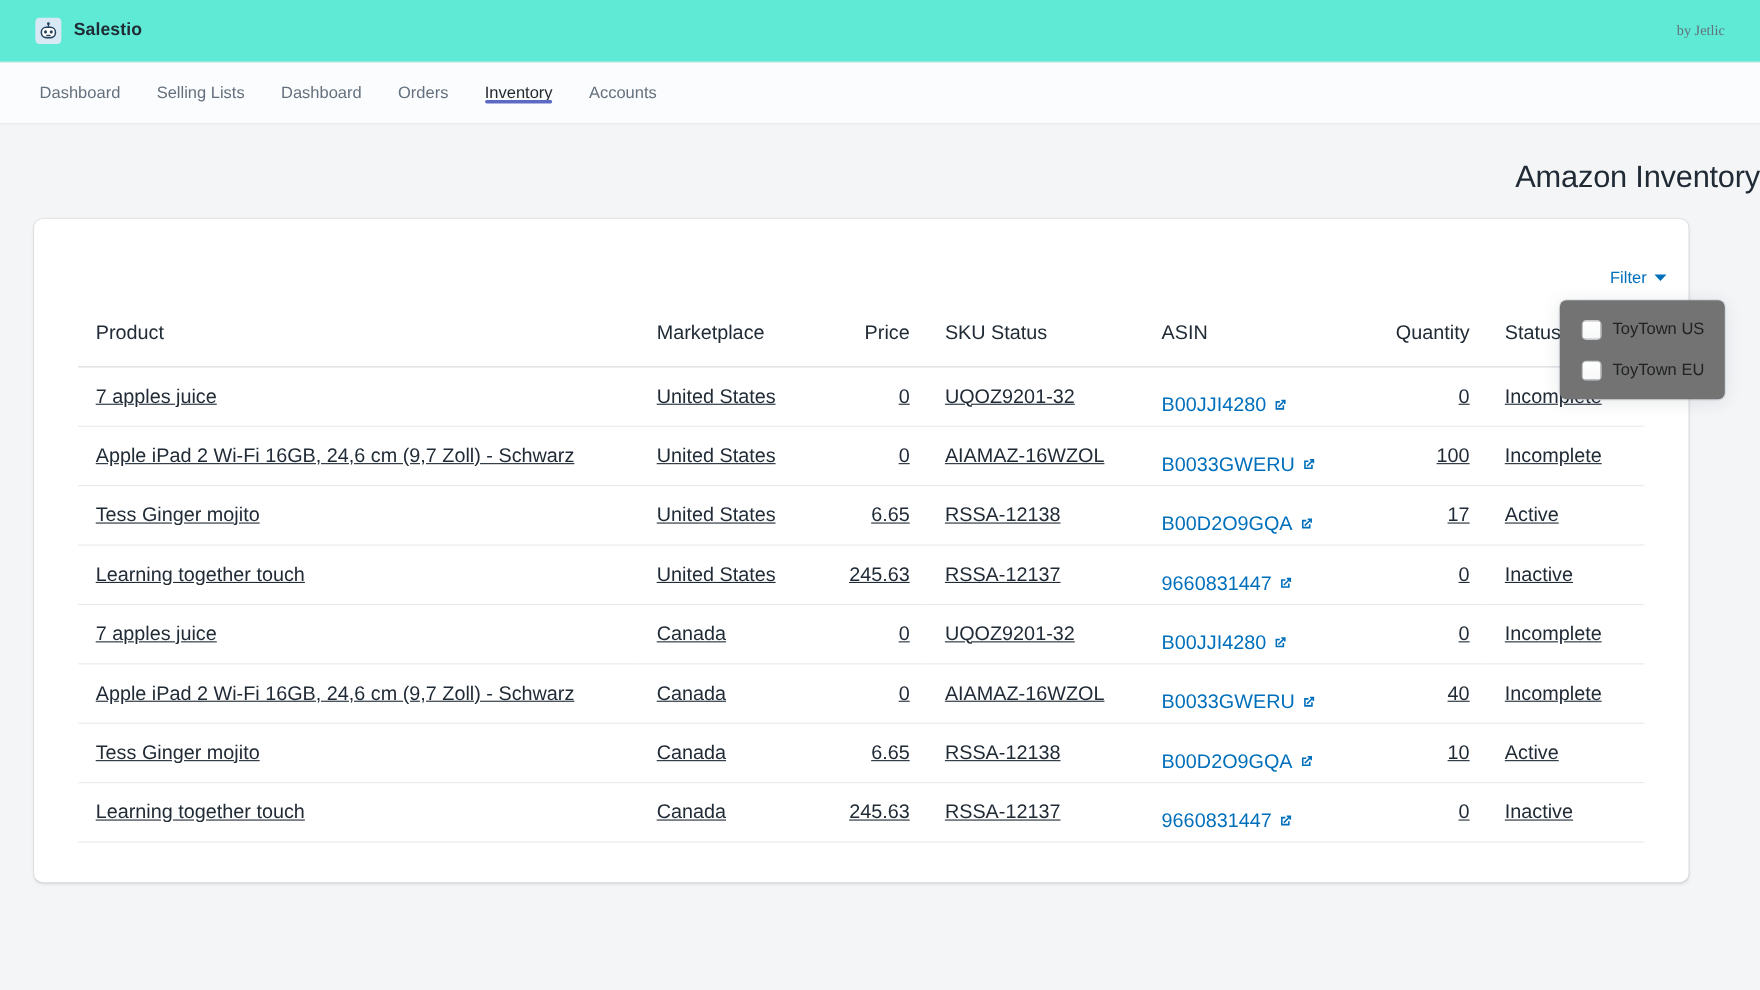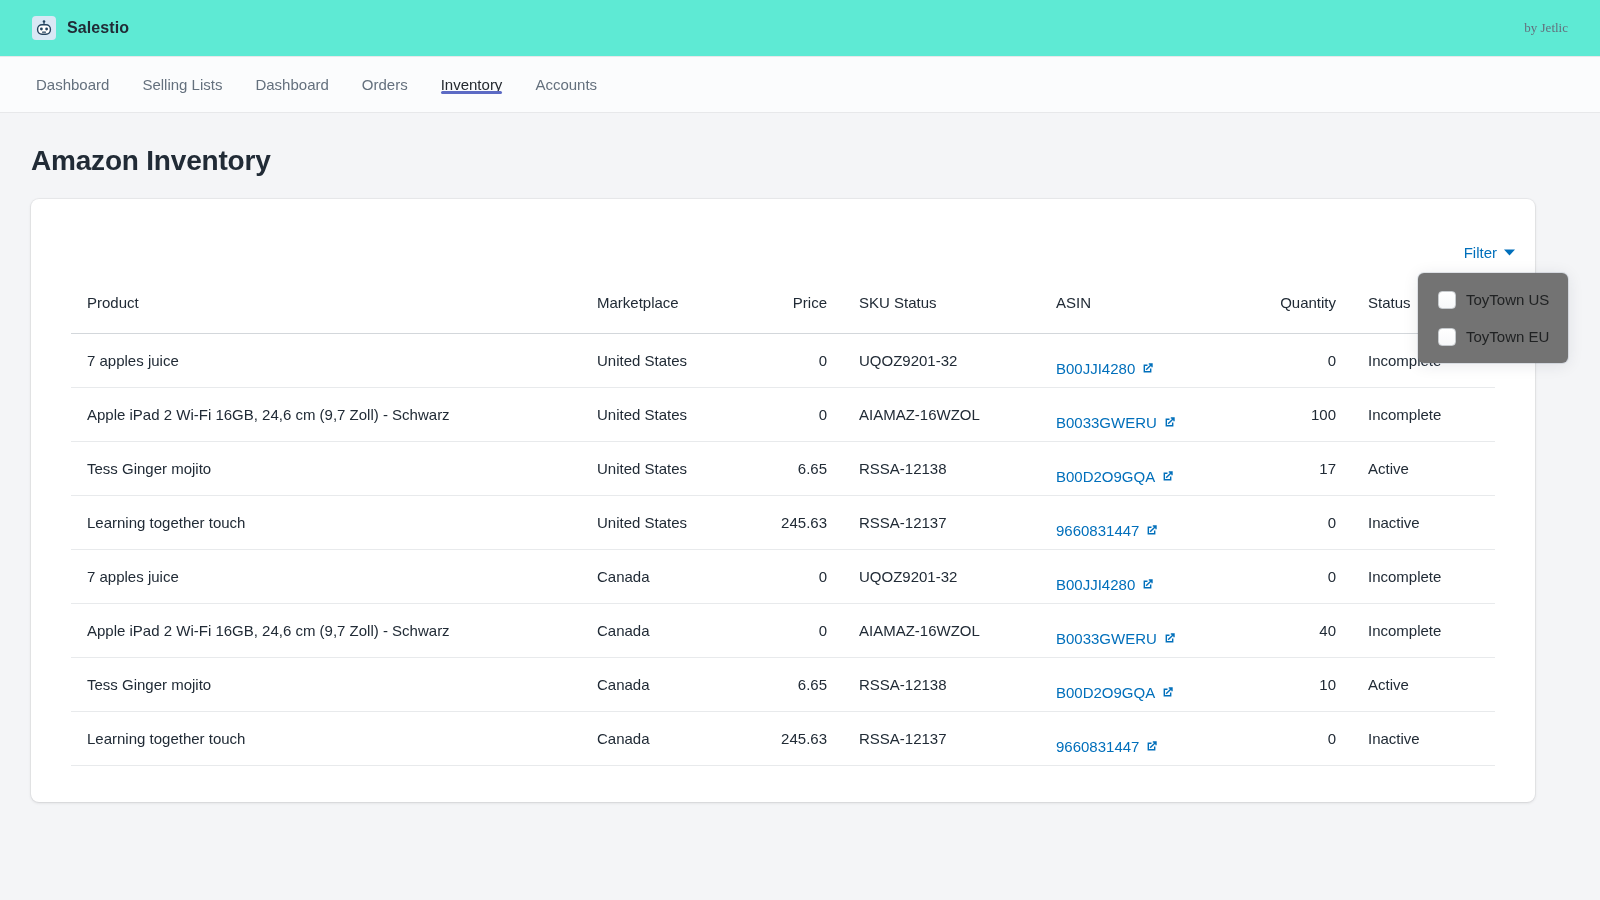--- a/index.html
+++ b/index.html
@@ -30,22 +30,22 @@
     font-size:15px; color:#64707d; cursor:pointer; position:relative; white-space:nowrap;
   }
   .tab.active { color:#24292f; }
   .tab.active::after {
     content:""; position:absolute; left:0; right:0; bottom:-1px; height:3px;
     background:#5c6ac4; border-radius:2px;
   }
 
   
   .page-title {
-    margin:33px 0 0 31px; font-size:28px; font-weight:700; color:#212b36;
-    letter-spacing:-.2px; line-height:30px;
+    margin:33px 0 0 31px; font-size:28px; font-weight:400; color:#212b36;
+    letter-spacing:-.2px; line-height:30px;text-align:right;
   }
   .card {
     position:relative; width:1504px; margin:23px 0 0 31px;
     background:#fff; border-radius:8px;
     box-shadow:0 0 0 1px rgba(63,63,68,.05), 0 1px 3px rgba(63,63,68,.15);
     padding:34px 0 36px;
   }
 
   
   .filter-row { display:flex; justify-content:flex-end; align-items:center; height:22px; padding-right:20px; }
@@ -65,30 +65,30 @@
   .popover-row { display:flex; align-items:center; height:37px; gap:10px; cursor:pointer; }
   .checkbox {
     appearance:none; -webkit-appearance:none; width:18px; height:18px; margin:0;
     border:1px solid #c6cacd; border-radius:4px;
     background:linear-gradient(#ffffff,#f7f8f9); cursor:pointer; flex:0 0 auto;
   }
   .popover-row label { font-size:15px; color:#202223; cursor:pointer; white-space:nowrap; }
 
   
   .table-wrap { margin:18px 40px 0; }
-  table { width:100%; border-collapse:collapse; table-layout:fixed; font-size:15px; color:#212b36; }
+  table { width:100%; border-collapse:collapse; table-layout:fixed; font-size:18px; color:#212b36; }
   col.c1{width:510px} col.c2{width:138px} col.c3{width:124px} col.c4{width:197px} col.c5{width:158px} col.c6{width:154px}
   thead th {
     font-weight:400; text-align:left; padding:0 16px; height:60px;
     border-bottom:1px solid #d3d7db; white-space:nowrap; overflow:hidden;
     color:#212b36; vertical-align:middle;
   }
   tbody td {
     padding:0 16px; height:54px; border-bottom:1px solid #e8eaec;
-    white-space:nowrap; overflow:hidden; vertical-align:middle;
+    white-space:nowrap; overflow:hidden; vertical-align:middle;text-decoration:underline;
   }
   .align-right { text-align:right; }
   .asin-link {
     color:#006fbb; text-decoration:none; display:inline-flex; align-items:center; gap:6px; cursor:pointer;margin-top:17px;
   }
   .asin-link svg { display:block; }
 </style>
 </head>
 <body>
 

